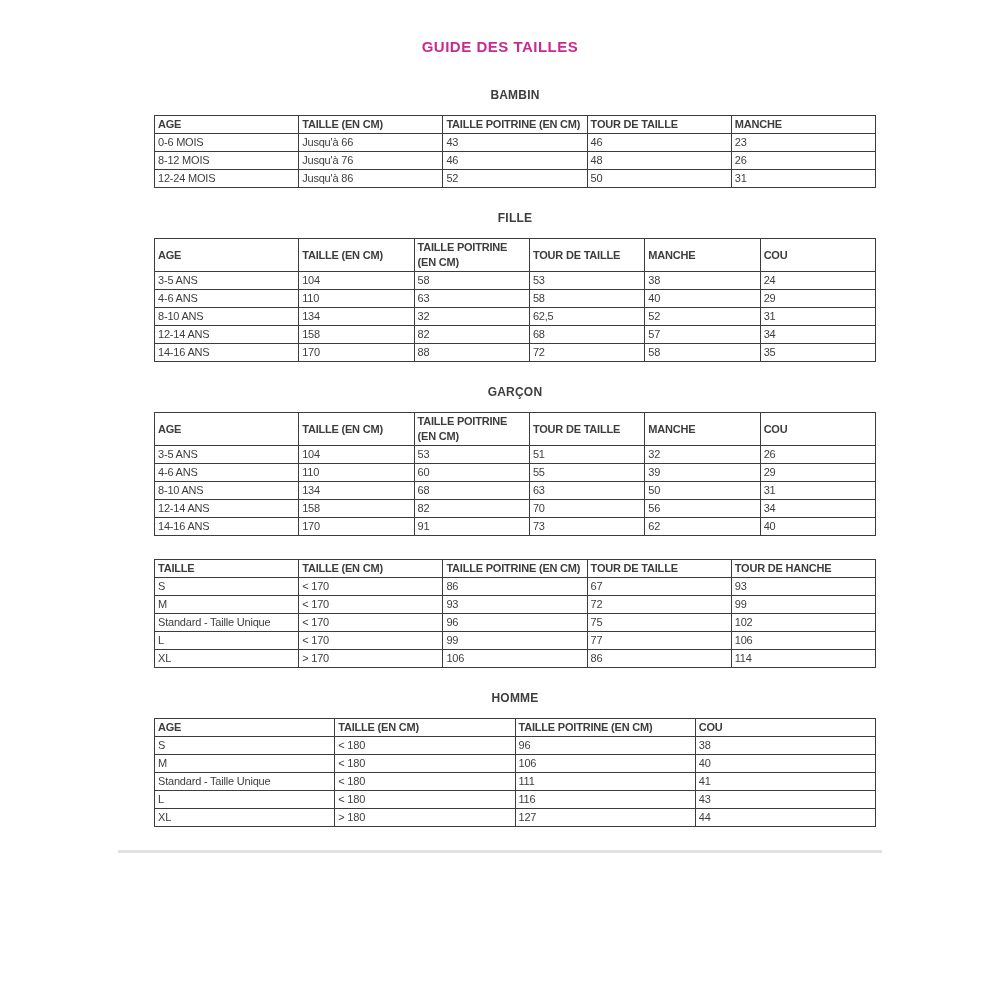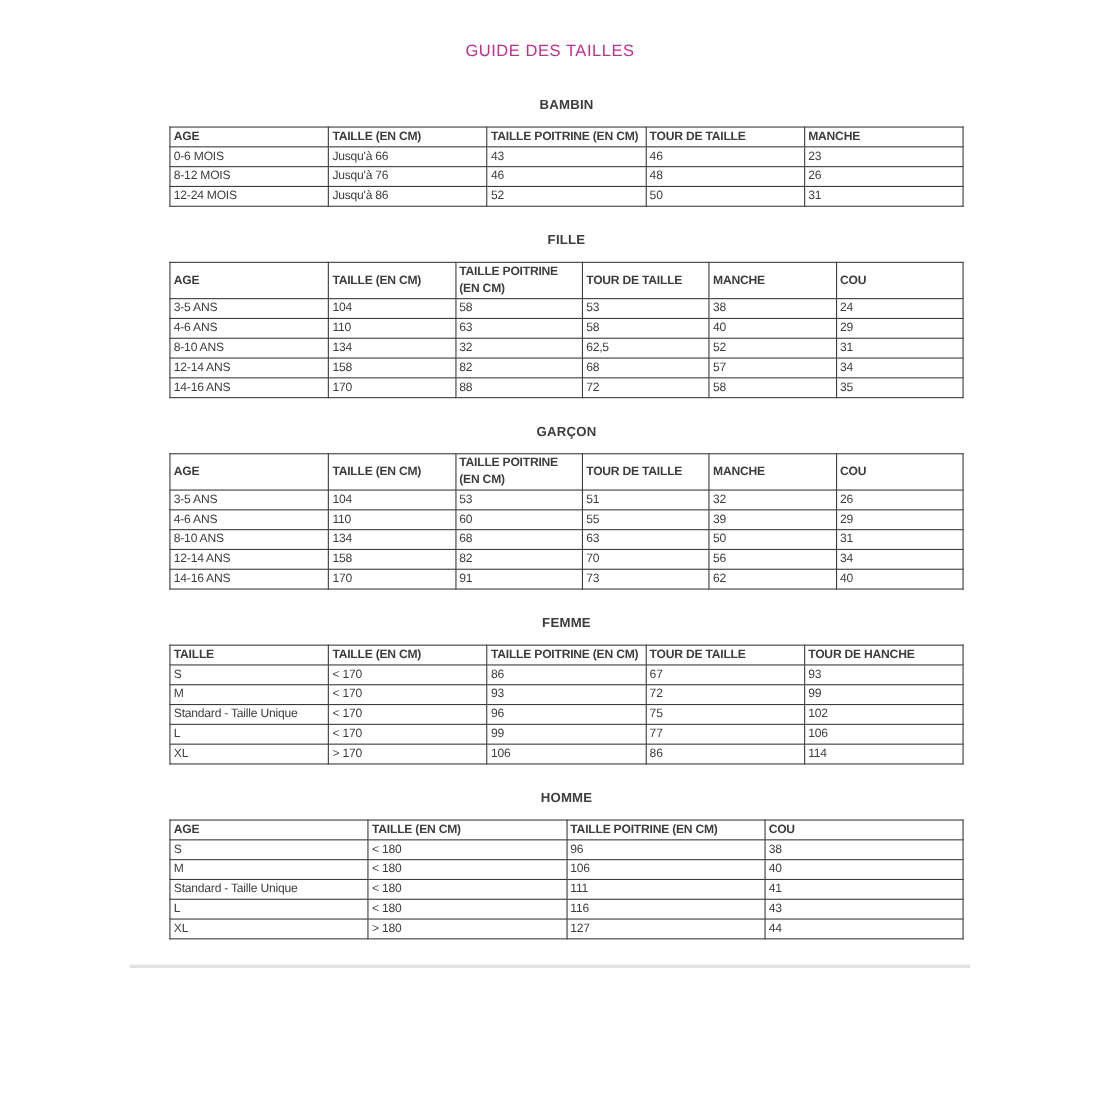--- a/index.html
+++ b/index.html
@@ -18,21 +18,21 @@
     color:var(--text);
   }
   .page{
     padding-top:38px;
   }
   .page-title{
     margin:0 0 32px 0;
     text-align:center;
     font-size:15px;
     line-height:18px;
-    font-weight:normal;
+    font-weight:bold;
     letter-spacing:0.5px;
     color:var(--accent);
   }
   .content{
     width:752px;
     margin:0 auto;
   }
   .size-section{margin:0;padding-left:30px;}
   .section-heading{
     margin:0 0 13px 0;
@@ -249,21 +249,20 @@
               <td>170</td>
               <td>91</td>
               <td>73</td>
               <td>62</td>
               <td>40</td>
             </tr>
           </tbody>
         </table>
       </section>
       <section class="size-section">
-        <h2 class="section-heading">FEMME</h2>
         <table class="size-table">
           <colgroup>
             <col style="width: 20%;">
             <col style="width: 20%;">
             <col style="width: 20%;">
             <col style="width: 20%;">
             <col style="width: 20%;">
           </colgroup>
           <thead>
             <tr>

